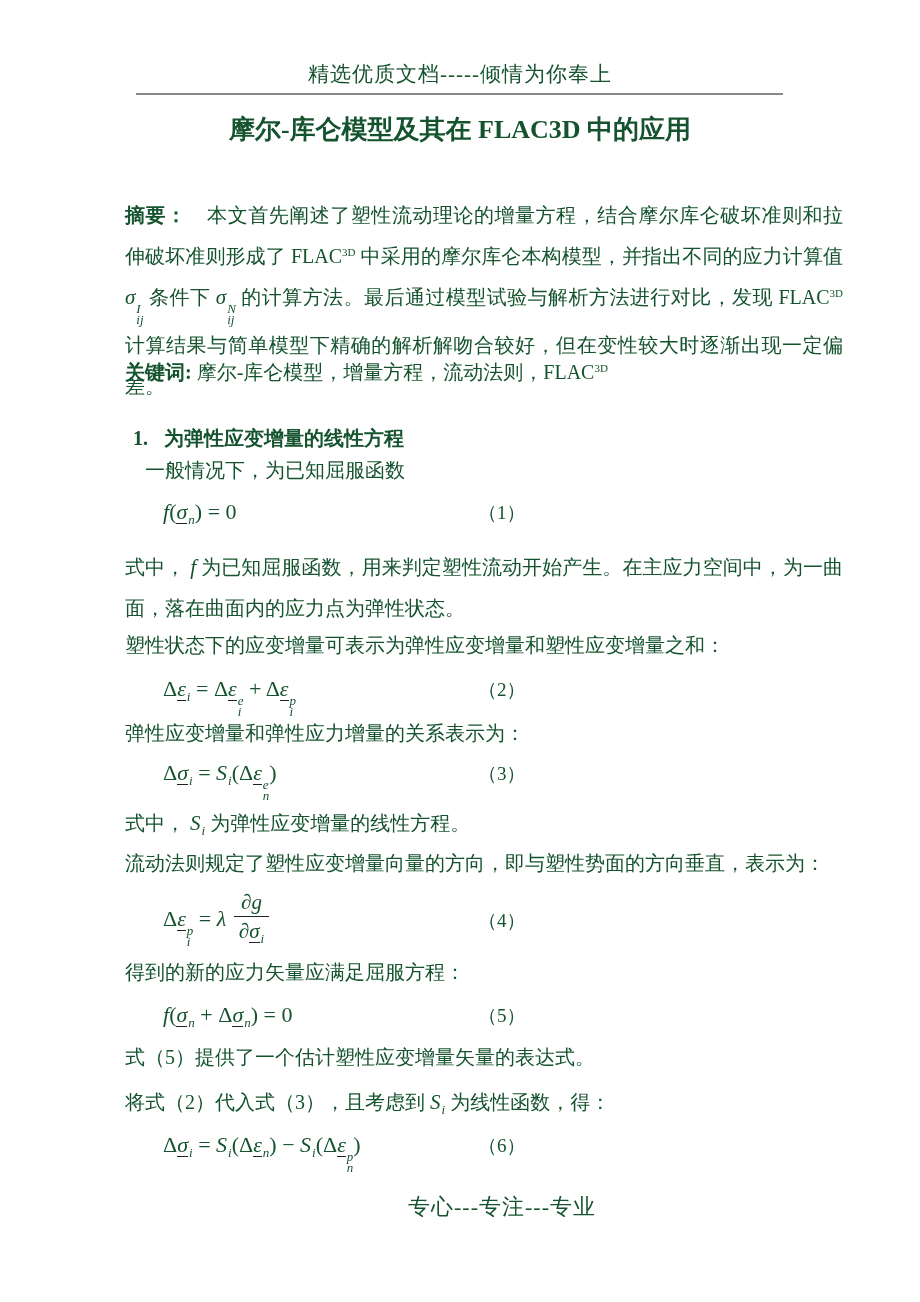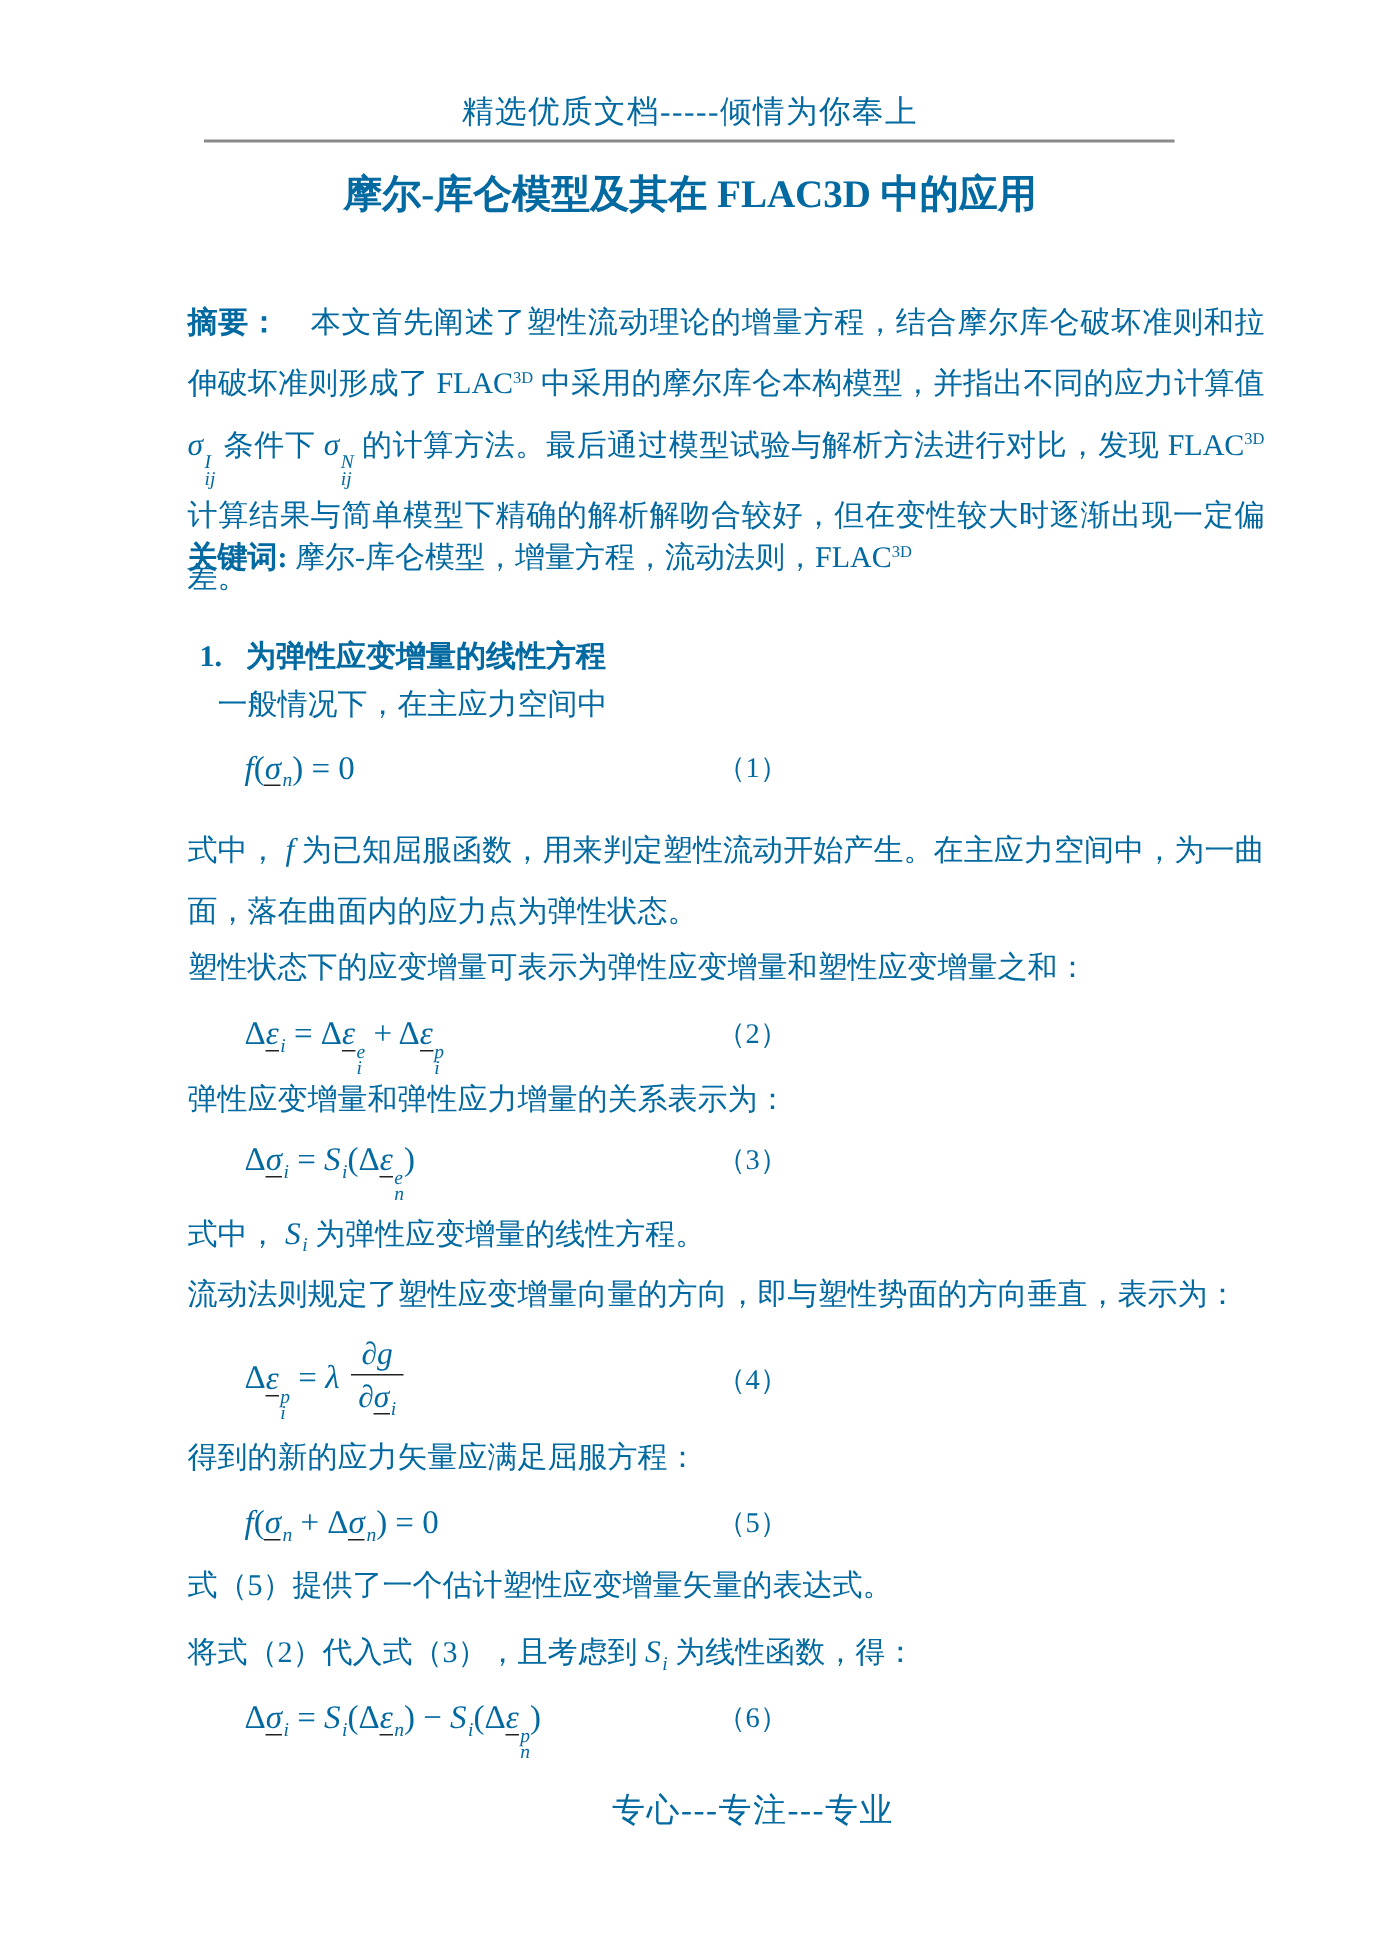--- a/index.html
+++ b/index.html
@@ -1,21 +1,21 @@
 <!DOCTYPE html>
 <html lang="zh"><head>
 <meta charset="utf-8">
 <style>
   html,body{margin:0;padding:0;background:#ffffff;}
   .page{
     position:relative;
     width:920px;
     height:1302px;
     background:#ffffff;
-    color:#0369a1;
+    color:#14532d;
     font-family:"Liberation Serif","DejaVu Serif",serif;
     overflow:hidden;
   }
   .abs{position:absolute;}
   .center{left:0;width:920px;text-align:center;}
   .header-notice{top:60px;font-size:21px;letter-spacing:1px;}
   .header-rule{top:93px;left:136px;width:647px;height:2px;background:#8a8a8a;}
   .doc-title{top:112px;font-size:26px;font-weight:bold;line-height:36px;}
   .para{
     left:125px;width:718px;
@@ -82,21 +82,21 @@
         </span></span> 条件下 <span class="imath"><span class="it">σ</span><span class="ss">
           <span class="ssup">N</span>
           <span class="ssub">ij</span>
         </span></span> 的计算方法。最后通过模型试验与解析方法进行对比，发现 FLAC<sup class="tsup">3D</sup> 计算结果与简单模型下精确的解析解吻合较好，但在变性较大时逐渐出现一定偏差。</div>
   <div class="abs para p-keywords"><b>关键词:</b> 摩尔-库仑模型，增量方程，流动法则，FLAC<sup class="tsup">3D</sup></div>
 
   <div class="abs heading">
     <span class="h-num">1.</span><span class="h-title">为弹性应变增量的线性方程</span>
   </div>
 
-  <div class="abs para p1">一般情况下，在主应力空间中</div>
+  <div class="abs para p1">一般情况下，为已知屈服函数</div>
 
   <div class="eq eq1">
       <span class="eq-body"><span class="it">f</span><span class="rm">(</span><span class="it mu">σ</span><span class="msub">n</span><span class="rm">) = 0</span></span>
       <span class="eq-num">（1）</span>
     </div>
 
   <div class="abs para p2">式中， <span class="imath"><span class="it">f</span></span> 为已知屈服函数，用来判定塑性流动开始产生。在主应力空间中，为一曲面，落在曲面内的应力点为弹性状态。</div>
   <div class="abs para p3">塑性状态下的应变增量可表示为弹性应变增量和塑性应变增量之和：</div>
 
   <div class="eq eq2">

